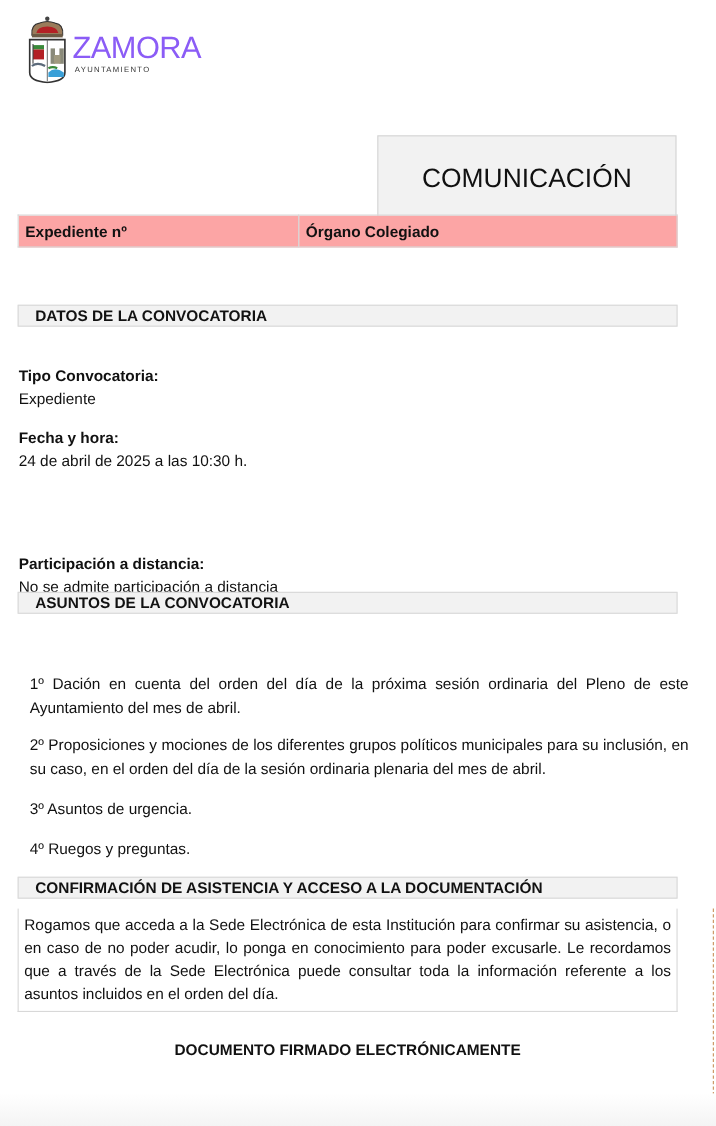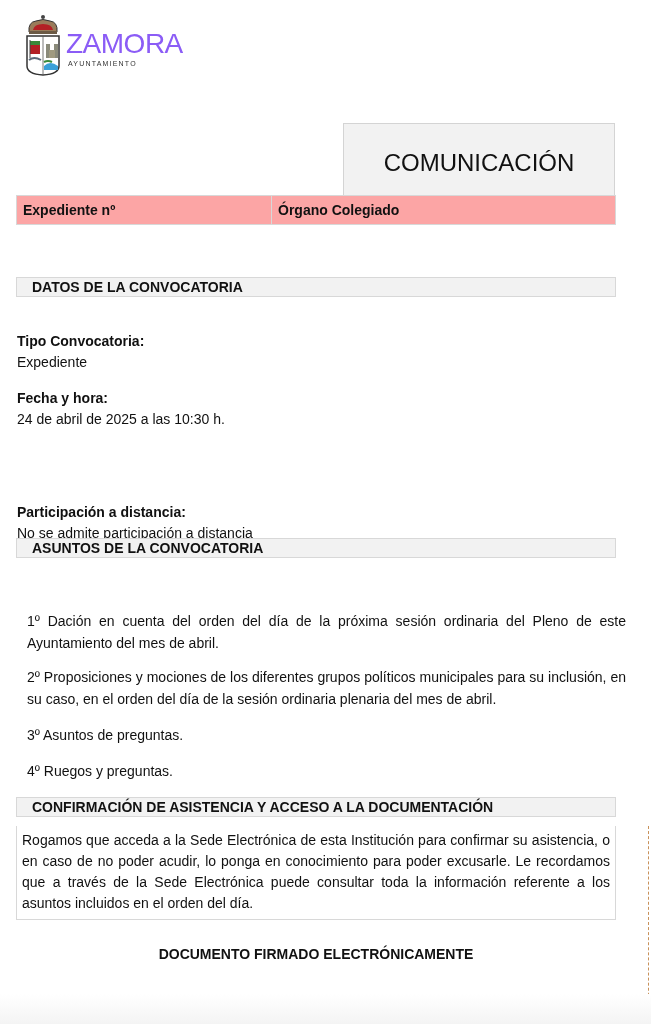--- a/index.html
+++ b/index.html
@@ -95,21 +95,21 @@
 </div>
 <div class="field" style="top:502px">
   <div class="lbl">Participación a distancia:</div>
   <div>No se admite participación a distancia</div>
 </div>
 
 <div class="sec-head" style="top:538px">ASUNTOS DE LA CONVOCATORIA</div>
 
 <div class="item" style="top:610px">1º Dación en cuenta del orden del día de la próxima sesión ordinaria del Pleno de este Ayuntamiento del mes de abril.</div>
 <div class="item" style="top:666px">2º Proposiciones y mociones de los diferentes grupos políticos municipales para su inclusión, en su caso, en el orden del día de la sesión ordinaria plenaria del mes de abril.</div>
-<div class="item" style="top:724px">3º Asuntos de preguntas.</div>
+<div class="item" style="top:724px">3º Asuntos de urgencia.</div>
 <div class="item" style="top:760px">4º Ruegos y preguntas.</div>
 
 <div class="sec-head" style="top:797px">CONFIRMACIÓN DE ASISTENCIA Y ACCESO A LA DOCUMENTACIÓN</div>
 <div class="confirm-body">Rogamos que acceda a la Sede Electrónica de esta Institución para confirmar su asistencia, o en caso de no poder acudir, lo ponga en conocimiento para poder excusarle. Le recordamos que a través de la Sede Electrónica puede consultar toda la información referente a los asuntos incluidos en el orden del día.</div>
 
 <div class="signed">DOCUMENTO FIRMADO ELECTRÓNICAMENTE</div>
 
 <div class="edge"></div>
 <div class="bottom-fade"></div>
 

